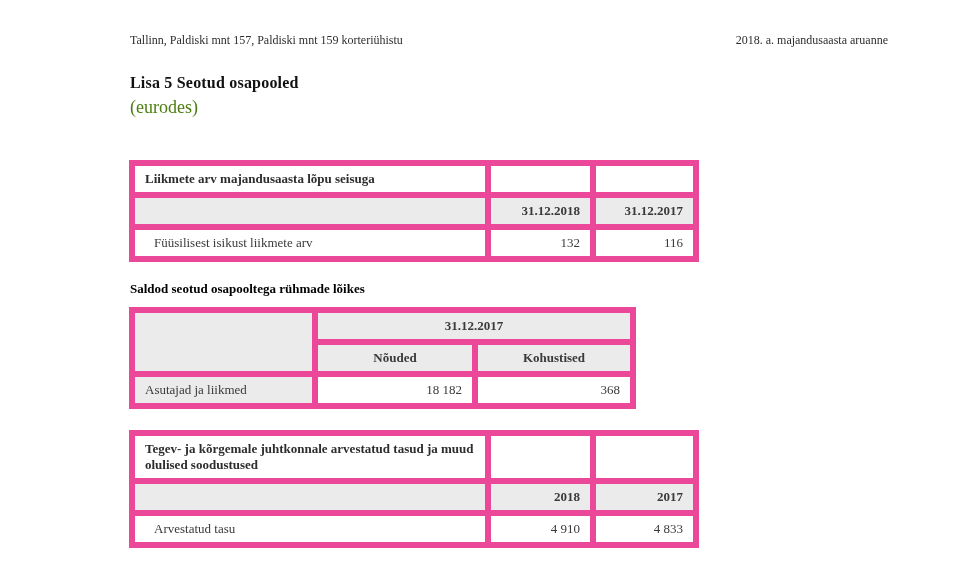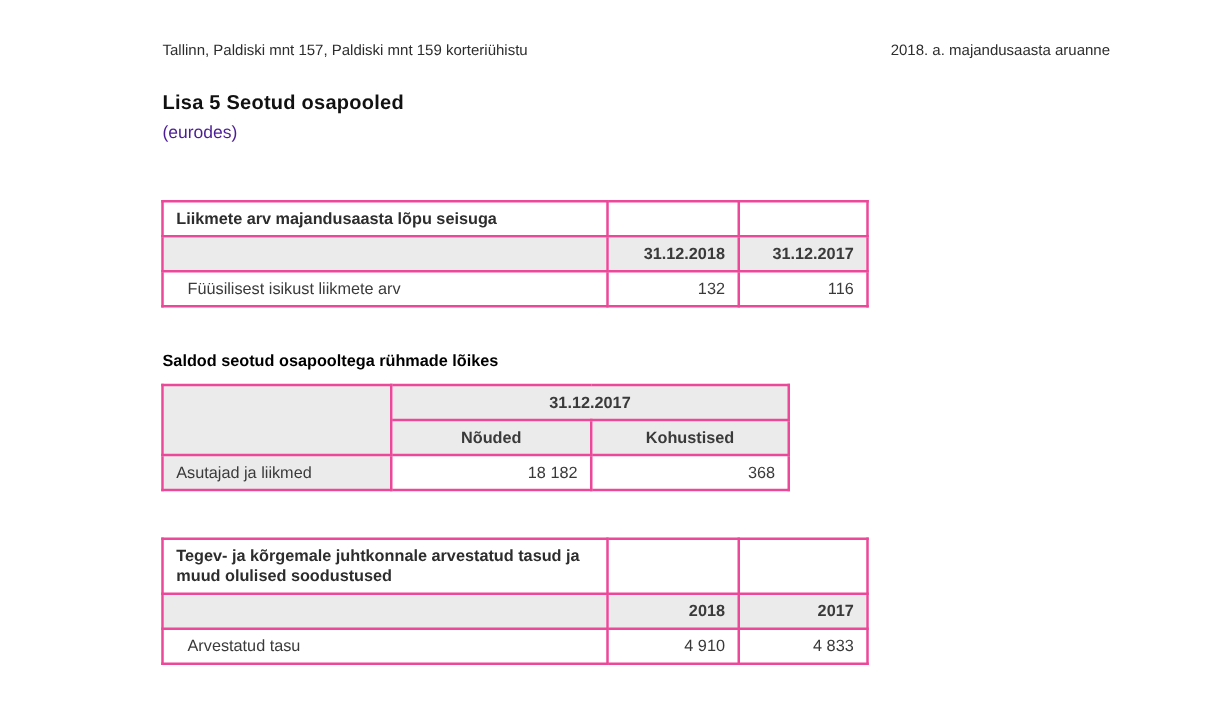--- a/index.html
+++ b/index.html
@@ -1,21 +1,21 @@
 <!DOCTYPE html>
 <html><head>
 <meta charset="utf-8">
 <style>
   html, body { margin: 0; padding: 0; background: #ffffff; }
   .page {
     position: relative;
     width: 974px;
     height: 571px;
     background: #ffffff;
-    font-family: Liberation Sans, sans-serif;
+    font-family: Liberation Serif, serif;
     color: #3a3a3a;
     overflow: hidden;
   }
   .page-header {
     position: absolute;
     left: 130px;
     right: 86px;
     top: 33px;
     display: flex;
     justify-content: space-between;
@@ -23,31 +23,31 @@
     color: #2d2d2d;
   }
   .title-block { position: absolute; left: 130px; top: 74px; }
   .title-block h1 {
     margin: 0;
     font-size: 16px;
     font-weight: bold;
     color: #111111;
     letter-spacing: 0.2px;
   }
-  .subtitle { font-size: 14px; margin-top: 5px; color: #4c1d95; }
+  .subtitle { font-size: 18px; margin-top: 5px; color: #4d7c0f; }
 
   .tbl {
     position: absolute;
     border-collapse: collapse;
     table-layout: fixed;
     font-size: 13px;
     color: #3a3a3a;
   }
   .tbl td {
-    border: 2px solid #ec4899;
+    border: 6px solid #ec4899;
     padding: 5px 10px;
     vertical-align: middle;
     line-height: 16px;
     overflow: hidden;
   }
   .t1 { left: 129px; top: 160px; width: 564px; }
   .t2 { left: 129px; top: 307px; width: 501px; }
   .t3 { left: 129px; top: 430px; width: 564px; }
 
   .section-title {

